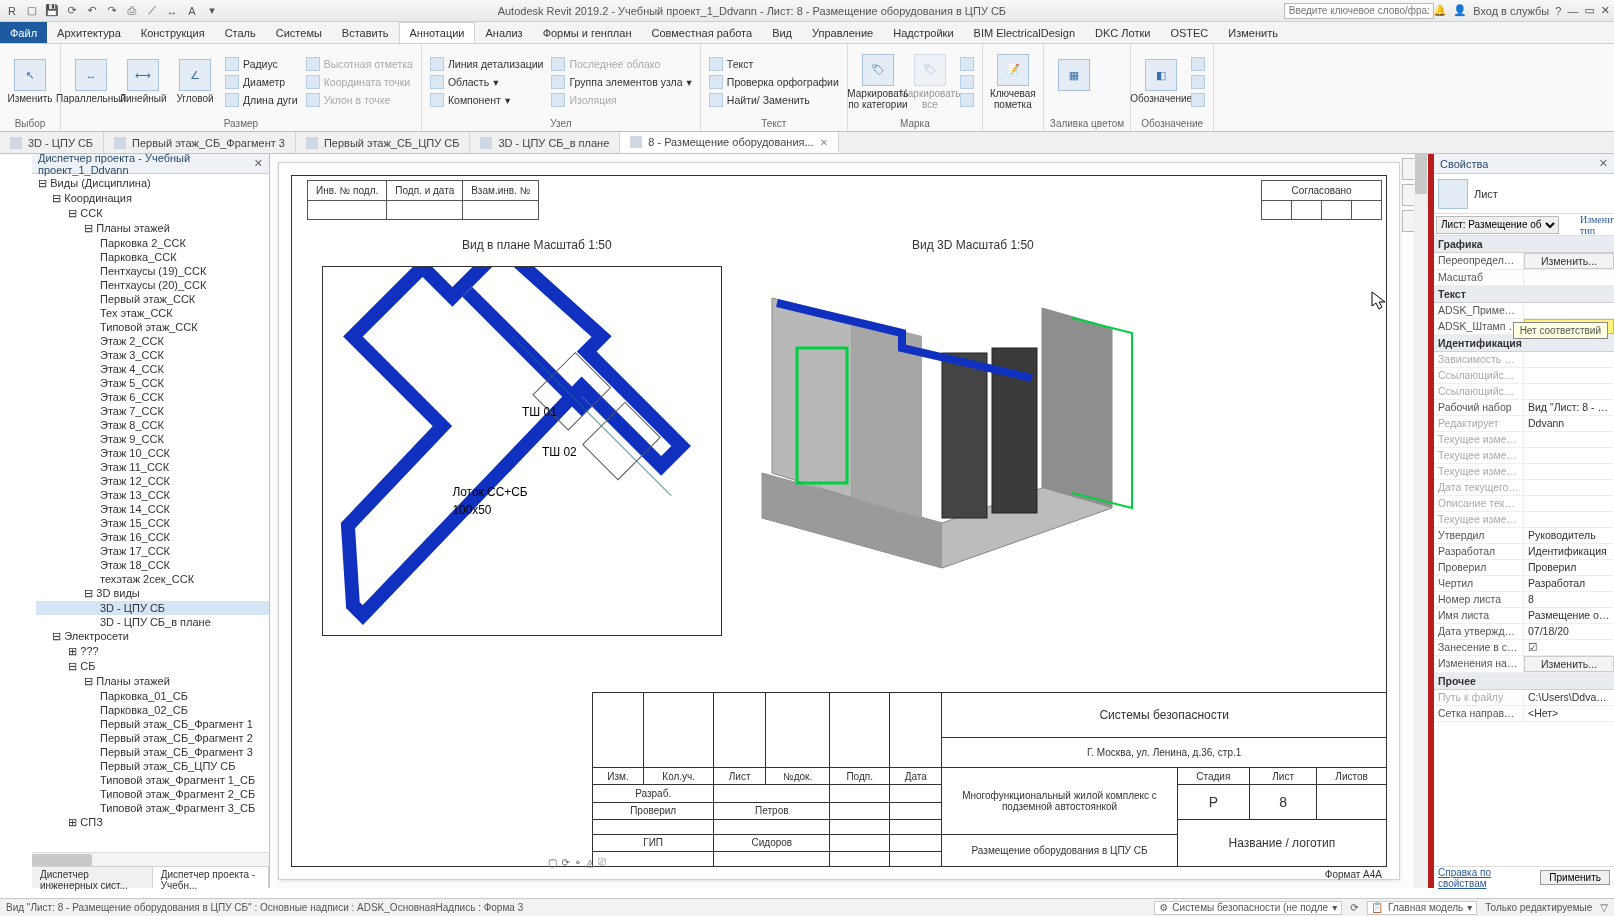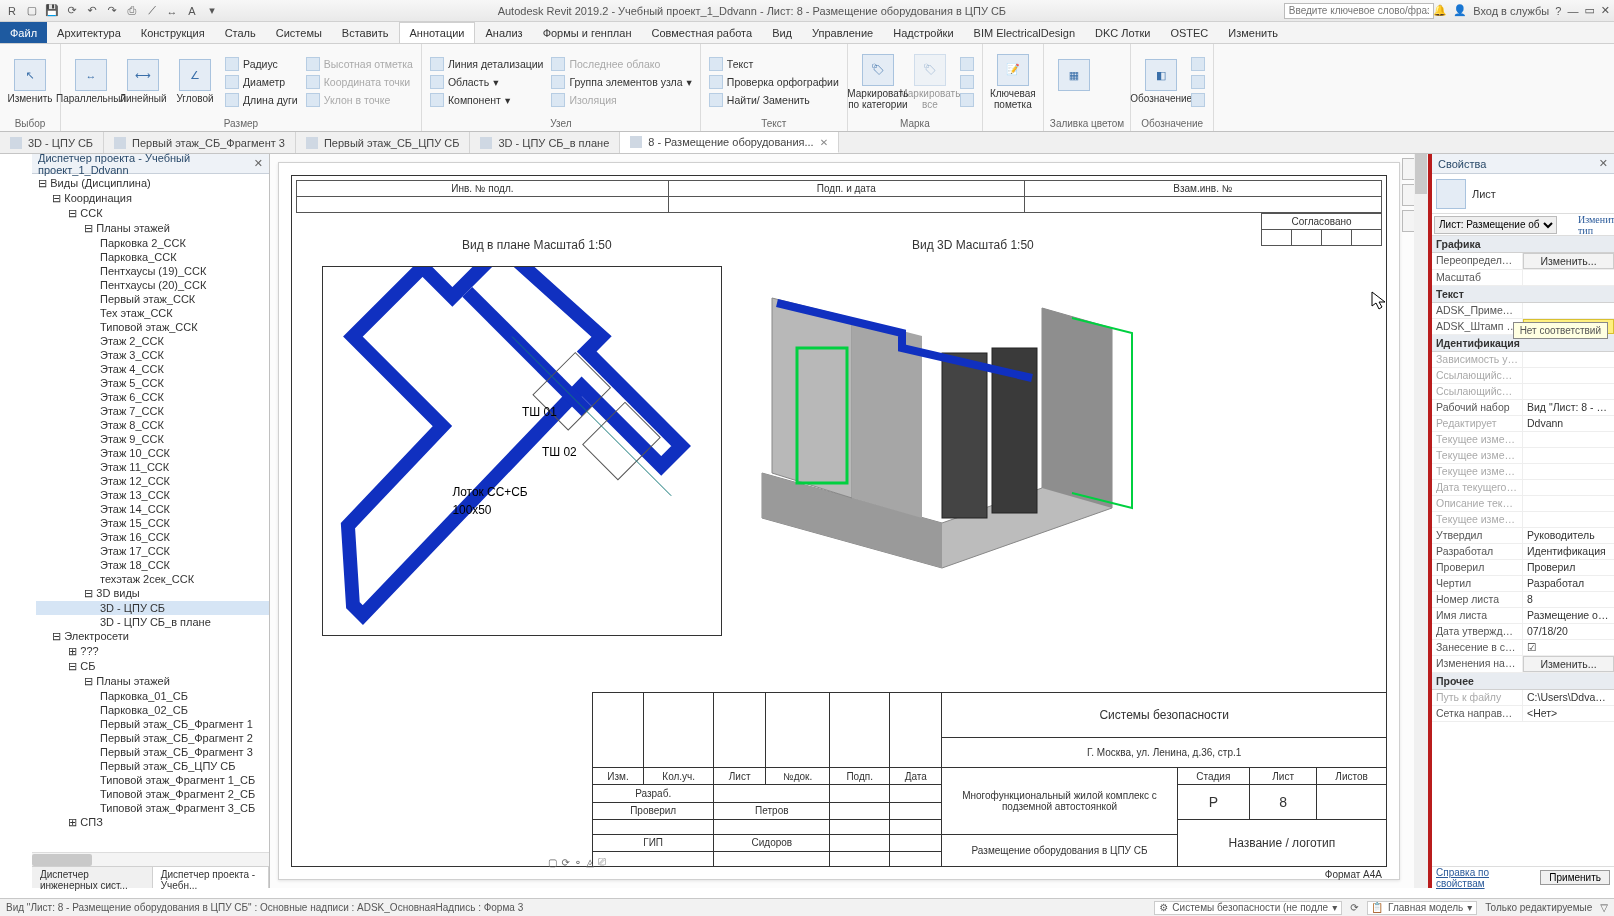--- a/index.html
+++ b/index.html
@@ -63,35 +63,35 @@
   
   .canvas-wrap { flex: 1; position: relative; background: #fcfcfc; }
   .canvas { position: absolute; inset: 8px 28px 8px 8px; background: #fff; border: 1px solid #d0d0d0; box-shadow: 0 1px 3px rgba(0,0,0,0.1); }
   .sheet { position: absolute; inset: 12px; border: 1px solid #333; }
   .nav-cube { position: absolute; right: 4px; top: 4px; width: 22px; height: 80px; display: flex; flex-direction: column; gap: 4px; }
   .nav-cube div { width: 22px; height: 22px; border: 1px solid #bbb; background: #f4f4f4; cursor: pointer; }
   .vscrl { position: absolute; right: 0; top: 0; bottom: 0; width: 14px; background: #f0f0f0; }
   .vscrl .vt { position: absolute; top: 0; left: 1px; width: 12px; height: 40px; background: #c9c9c9; }
   
   
-  .stamp-top { position: absolute; top: 4px; left: 4px; right: 4px; height: 40px; display: flex; flex-direction: column; }
+  .stamp-top { position: absolute; top: 4px; left: 15px; right: 4px; height: 40px; display: flex; }
   .stamp-top table { border-collapse: collapse; font-size: 10px; }
   .stamp-top td { border: 1px solid #555; padding: 2px 8px; height: 16px; text-align: center; }
   .plan-title { position: absolute; top: 62px; left: 170px; font-size: 12px; }
   .d3-title { position: absolute; top: 62px; left: 620px; font-size: 12px; }
   .plan-box { position: absolute; top: 90px; left: 30px; width: 400px; height: 370px; border: 1px solid #333; background: #fff; }
   .plan-box svg { width: 100%; height: 100%; }
   .d3-box { position: absolute; top: 82px; left: 450px; width: 395px; height: 350px; }
   .d3-box svg { width: 100%; height: 100%; }
   .stamp-bottom { position: absolute; bottom: -1px; left: 300px; right: -1px; height: 175px; }
   .stamp-bottom table { border-collapse: collapse; width: 100%; height: 100%; font-size: 10px; }
   .stamp-bottom td { border: 1px solid #333; padding: 2px 4px; text-align: center; }
   
   
-  .props { width: 186px; border-left: 4px solid #b91c1c; background: #fff; display: flex; flex-direction: column; }
+  .props { width: 186px; border-left: 6px solid #b91c1c; background: #fff; display: flex; flex-direction: column; }
   .props .type-sel { height: 40px; display: flex; align-items: center; padding: 4px; gap: 6px; border-bottom: 1px solid #ddd; }
   .props .type-sel .ico { width: 30px; height: 30px; background: #e4ecf5; border: 1px solid #a9c3de; }
   .props .filter { height: 22px; display: flex; align-items: center; border-bottom: 1px solid #ddd; gap: 15px; }
   .props .filter select { flex: 1; font-size: 10px; border: 1px solid #bbb; height: 18px; margin: 0 2px; }
   .props .filter .et { font-size: 10px; color: #2a5a9a; cursor: pointer; padding: 0 4px; font-family: Liberation Serif, serif; }
   .props .grid { flex: 1; overflow: auto; font-size: 10.5px; }
   .props .cat { background: #e8ecf1; padding: 2px 4px; font-weight: 600; border-bottom: 1px solid #d0d0d0; }
   .props .row { display: flex; border-bottom: 1px solid #eee; min-height: 16px; }
   .props .row .k { width: 50%; padding: 1px 4px; color: #555; border-right: 1px solid #eee; overflow: hidden; white-space: nowrap; text-overflow: ellipsis; }
   .props .row .k.dis { color: #aaa; }

